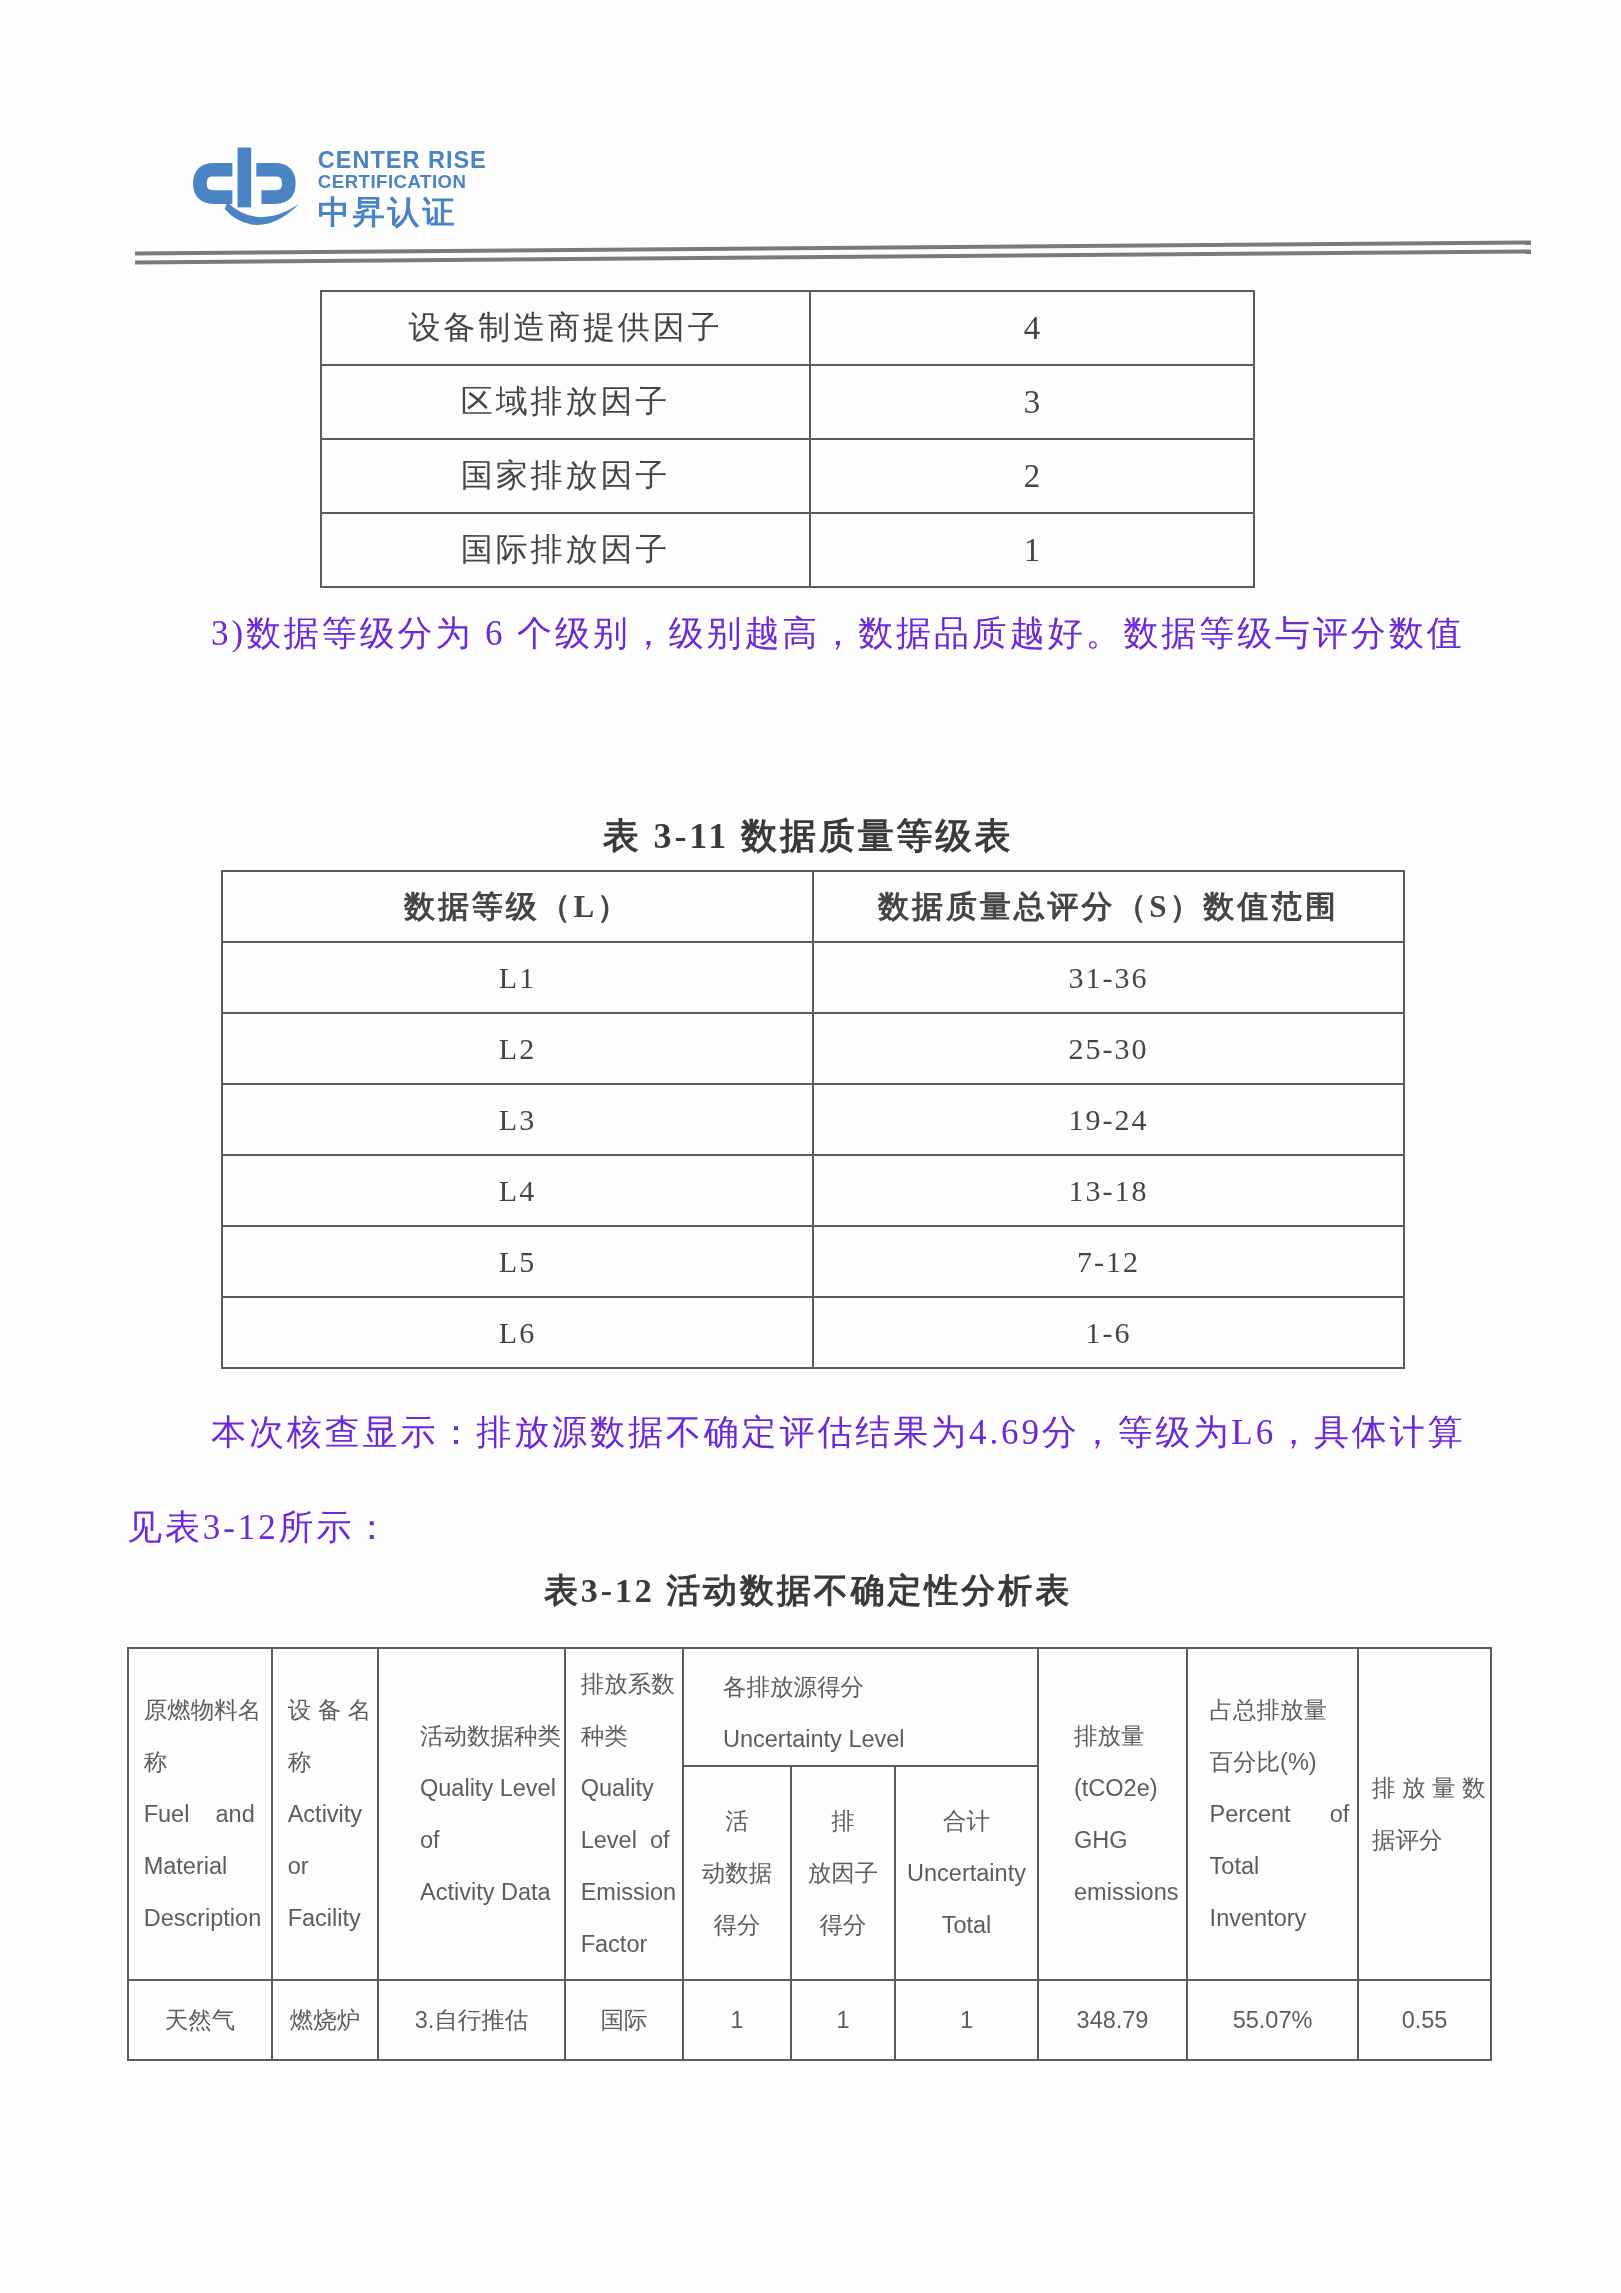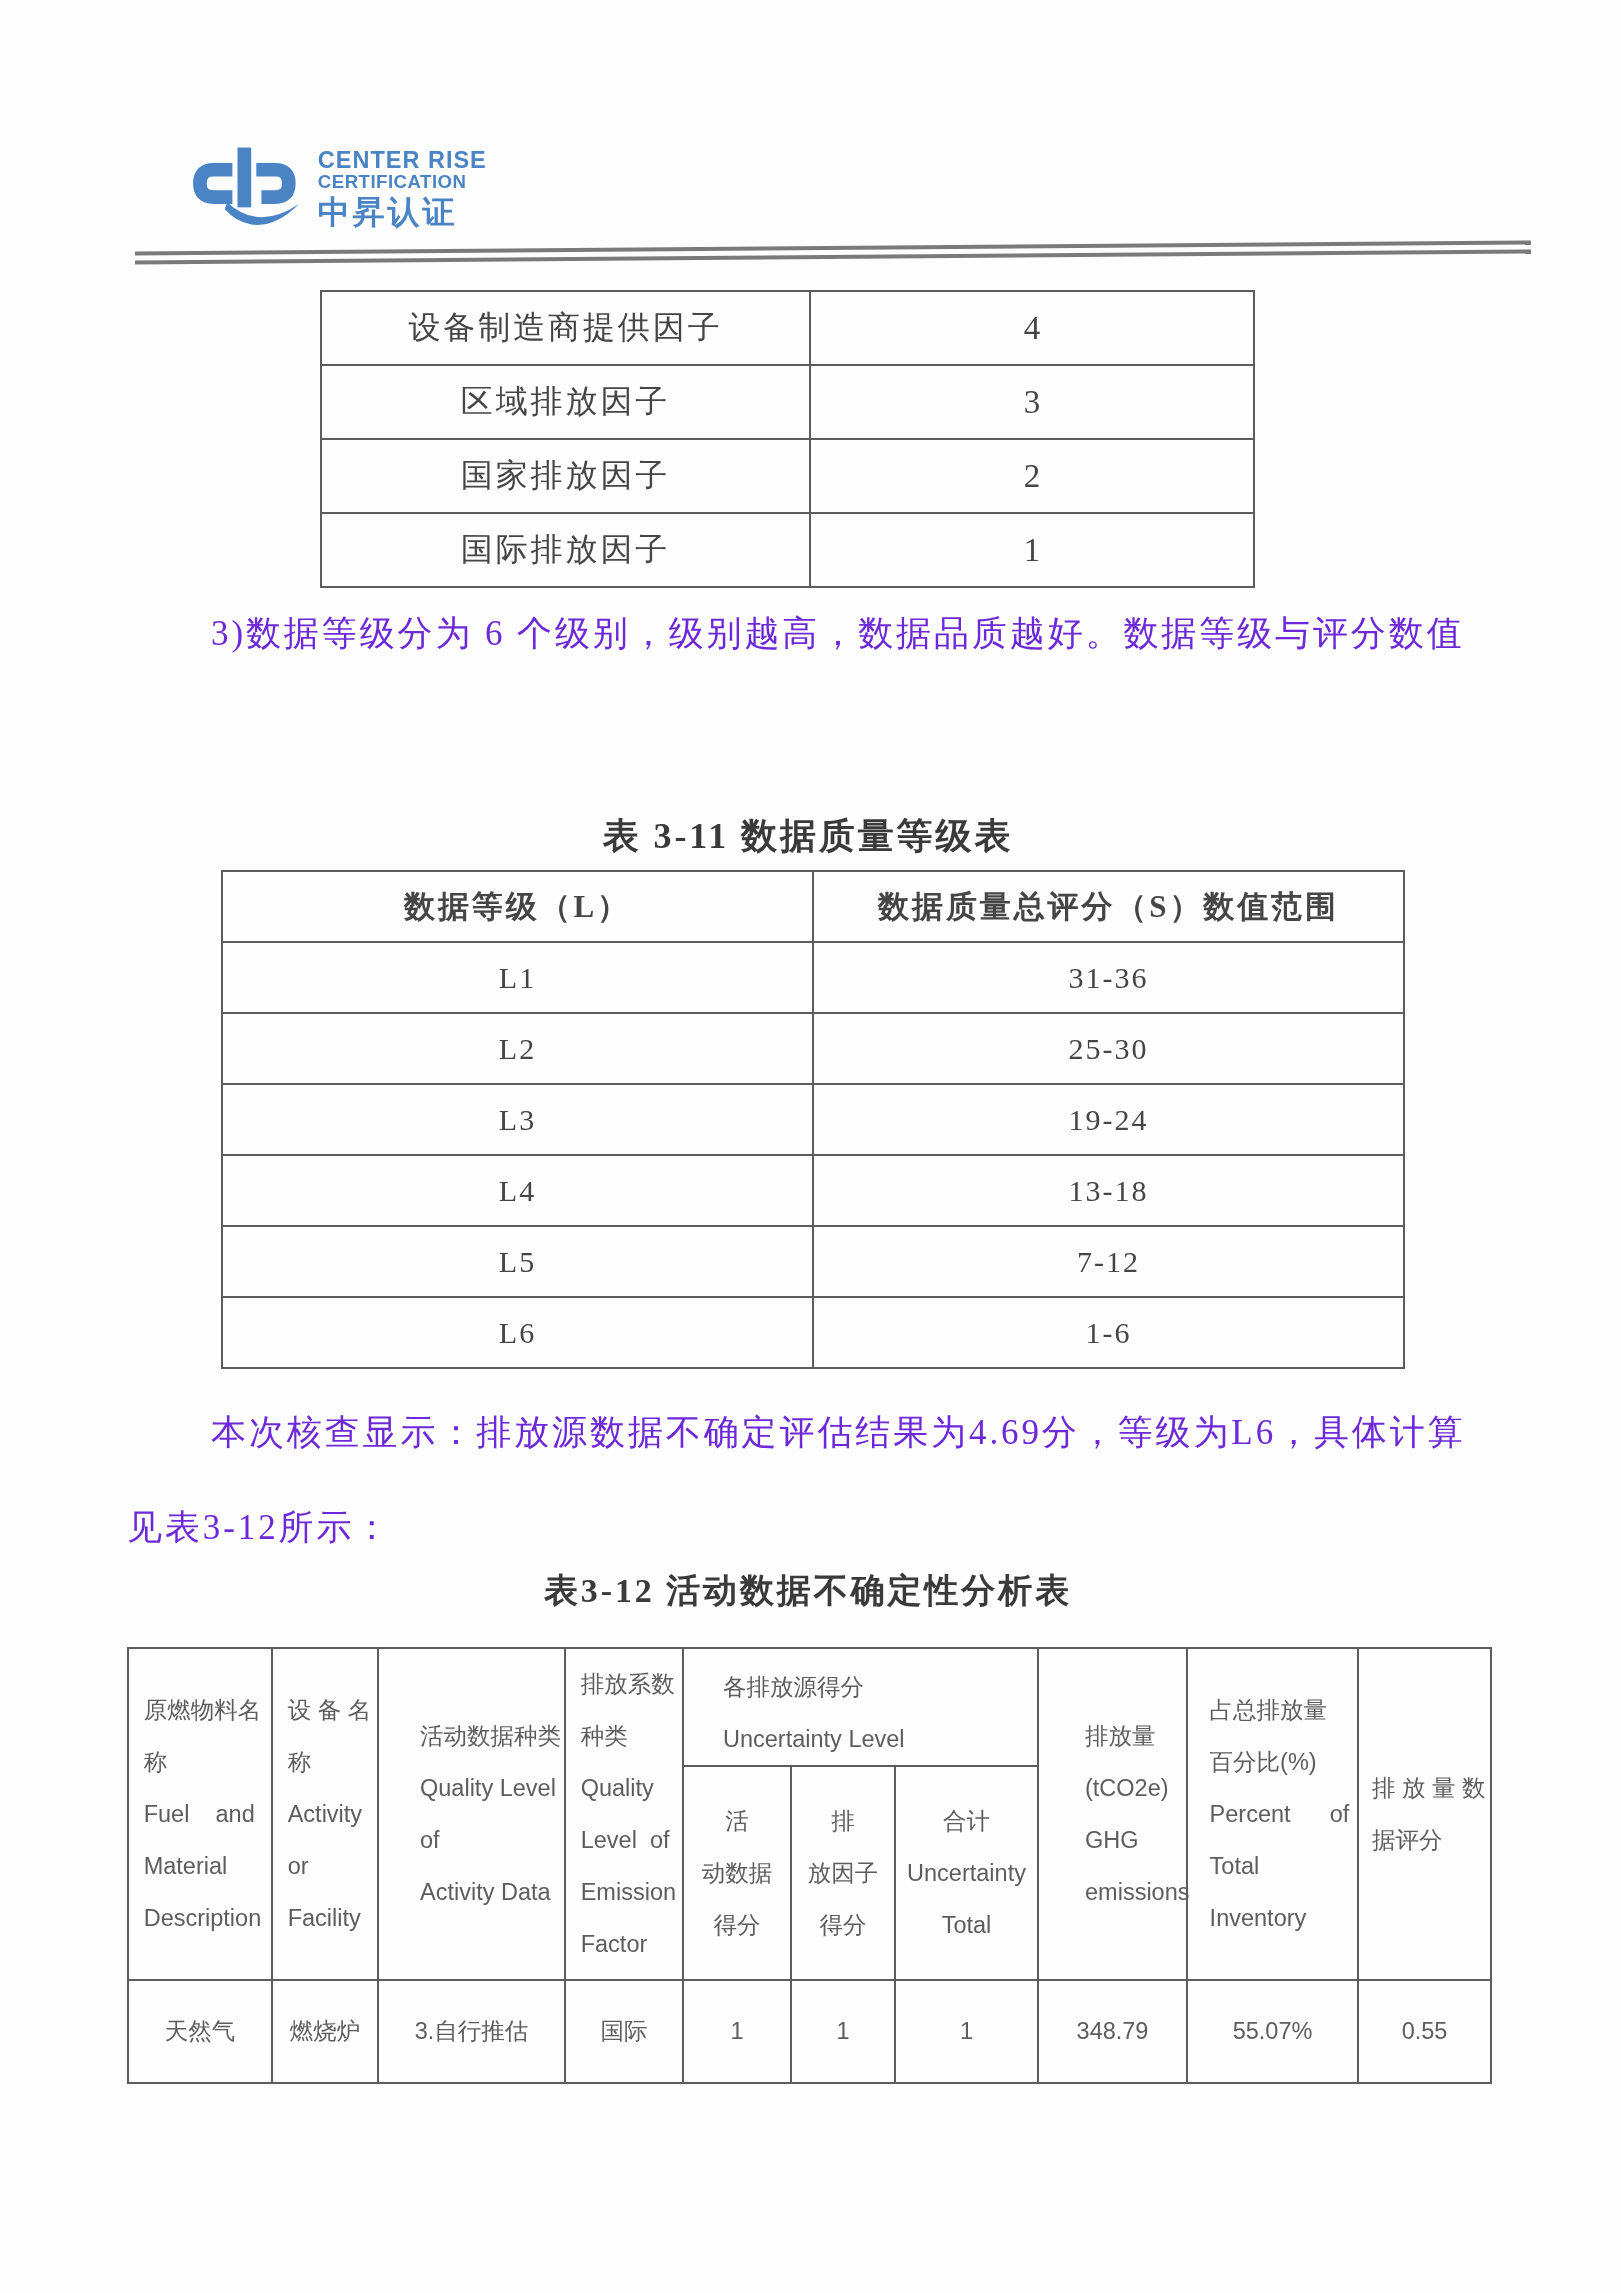--- a/index.html
+++ b/index.html
@@ -51,21 +51,21 @@
 
   
   .t-uncert { position: absolute; left: 127px; top: 1647px; width: 1362px;
               font-family: "Liberation Sans", "DejaVu Sans", sans-serif;
               font-size: 23.5px; color: #5d5d5d; }
   .t-uncert td { border-width: 2px; white-space: pre-wrap; line-height: 52px; }
   .t-uncert .h-left   { text-align: left; padding-left: 14.7px; vertical-align: middle; }
   .t-uncert .h-left-c3{ text-align: left; padding-left: 41px; vertical-align: middle; border-radius: 23px; }
   .t-uncert .h-group  { text-align: left; padding-left: 39px; vertical-align: top; padding-top: 11.8px; }
   .t-uncert .h-center { text-align: center; vertical-align: middle; }
-  .t-uncert .d-cell   { text-align: center; vertical-align: middle; height: 103px; line-height: 1.2; }
+  .t-uncert .d-cell   { text-align: center; vertical-align: middle; height: 80px; line-height: 1.2; }
 </style>
 </head>
 <body>
 
 <div class="page">
 
   <div class="logo">
     <div class="logo-mark">
       <svg width="129" height="94" viewBox="0 0 150 110">
         <g fill="none" stroke="#4a84c4" stroke-width="16">
@@ -188,21 +188,21 @@
 Quality Level of
 Activity Data</td>
       <td rowspan="2" class="h-left">排放系数
 种类
 Quality
 Level  of
 Emission
 Factor</td>
       <td colspan="3" class="h-group">各排放源得分
 Uncertainty Level</td>
-      <td rowspan="2" class="h-left" style="padding-left:46px;border-radius:31px;">排放量
+      <td rowspan="2" class="h-left" style="padding-left:35px;border-radius:31px;">排放量
 (tCO2e)
 GHG
 emissions</td>
       <td rowspan="2" class="h-left" style="padding-left:21.6px;">占总排放量
 百分比(%)
 Percent      of
 Total
 Inventory</td>
       <td rowspan="2" class="h-left" style="padding-left:13px;">排 放 量 数
 据评分</td>

